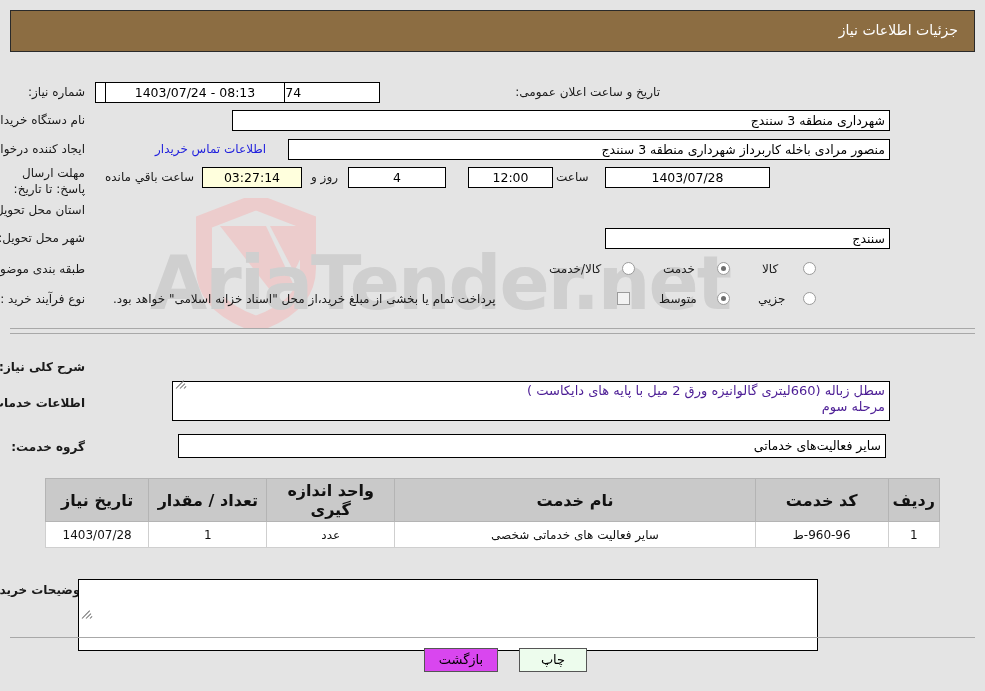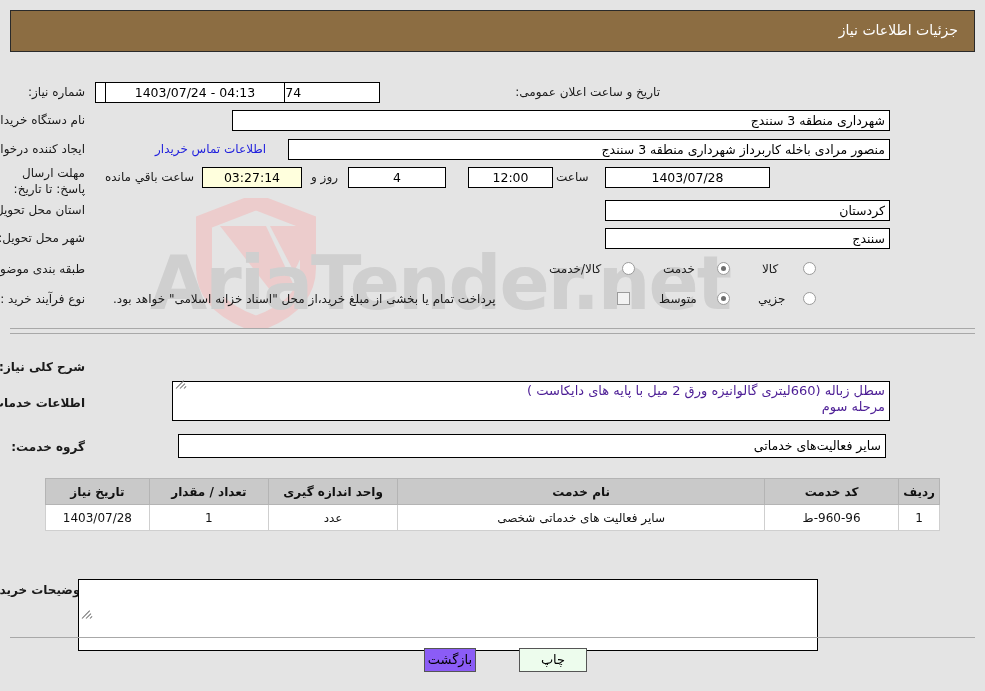--- a/index.html
+++ b/index.html
@@ -145,21 +145,21 @@
     width: 895px;
     border-collapse: collapse;
     z-index: 2;
     font-size: 12px;
     background: #fff;
   }
   #tbl th {
     background: #c9c9c9;
     border: 1px solid #b4b4b4;
     font-weight: bold;
-    font-size: 12px;
+    font-size: 16px;
     color: #111;
     height: 26px;
     padding: 2px 4px;
     text-align: center;
   }
   #tbl td {
     background: #ffffff;
     border: 1px solid #cfcfcf;
     height: 26px;
     padding: 2px 4px;
@@ -173,21 +173,21 @@
     position: absolute;
     border: 1px solid #555;
     font-size: 13px;
     text-align: center;
     line-height: 22px;
     height: 24px;
     z-index: 3;
     cursor: pointer;
   }
   .btn.print { background: #edfced; width: 68px; }
-  .btn.back  { background: #8b5cf6; width: 52px; }
+  .btn.back  { background: #d946ef; width: 74px; }
 
   .divline {
     position: absolute;
     left: 10px; width: 965px;
     border-top: 1px solid #a8a8a8;
     z-index: 2;
   }
 </style>
 </head>
 <body>
@@ -206,40 +206,39 @@
       <path d="M10 6 L56 6 L86 70 L60 70 Z" fill="#eccccc"></path>
       <path d="M60 6 L106 6 L84 52 Z" fill="#eccccc"></path>
     </svg>
     <div class="wm-text">AriaTender.net</div>
   </div>
 
   <div class="lbl" style="right:900px; top:85px;">شماره نیاز:</div>
   <div class="fld" style="right:605px; top:82px; width:285px; height:21px;">1103005601000274</div>
 
   <div class="lbl" style="right:325px; top:85px;">تاریخ و ساعت اعلان عمومی:</div>
-  <div class="fld" style="right:700px; top:82px; width:180px; height:21px; left:105px; right:auto;">04:13 - 1403/07/24</div>
+  <div class="fld" style="right:700px; top:82px; width:180px; height:21px; left:105px; right:auto;">08:13 - 1403/07/24</div>
 
   <div class="lbl" style="right:900px; top:113px;">نام دستگاه خریدار:</div>
   <div class="fld rt" style="left:232px; top:110px; width:658px; height:21px;">شهرداری منطقه 3 سنندج</div>
 
   <div class="lbl" style="right:900px; top:142px;">ایجاد کننده درخواست:</div>
   <div class="fld rt" style="left:288px; top:139px; width:602px; height:21px;">منصور مرادی باخله کاربرداز شهرداری منطقه 3 سنندج</div>
   <div class="lbl blue" style="left:155px; top:142px;">اطلاعات تماس خریدار</div>
 
   <div class="lbl" style="right:900px; top:165px; width:80px; line-height:16px; white-space:normal;">مهلت ارسال پاسخ: تا تاریخ:</div>
   <div class="fld" style="left:605px; top:167px; width:165px; height:21px;">1403/07/28</div>
   <div class="lbl" style="left:556px; top:170px;">ساعت</div>
   <div class="fld" style="left:468px; top:167px; width:85px; height:21px;">12:00</div>
   <div class="fld" style="left:348px; top:167px; width:98px; height:21px;">4</div>
   <div class="lbl" style="left:311px; top:170px;">روز و</div>
   <div class="fld yel" style="left:202px; top:167px; width:100px; height:21px;">03:27:14</div>
   <div class="lbl" style="left:105px; top:170px;">ساعت باقي مانده</div>
 
   <div class="lbl" style="right:900px; top:203px;">استان محل تحویل:</div>
-  <div class="fld rt" style="left:605px; top:200px; width:285px; height:21px;">کردستان</div>
 
   <div class="lbl" style="right:900px; top:231px;">شهر محل تحویل:</div>
   <div class="fld rt" style="left:605px; top:228px; width:285px; height:21px;">سنندج</div>
 
   <div class="lbl" style="right:900px; top:262px;">طبقه بندی موضوعی:</div>
   <div class="rd" style="left:803px; top:262px;"></div>
   <div class="lbl" style="left:762px; top:262px;">کالا</div>
   <div class="rd on" style="left:717px; top:262px;"></div>
   <div class="lbl" style="left:663px; top:262px;">خدمت</div>
   <div class="rd" style="left:622px; top:262px;"></div>

